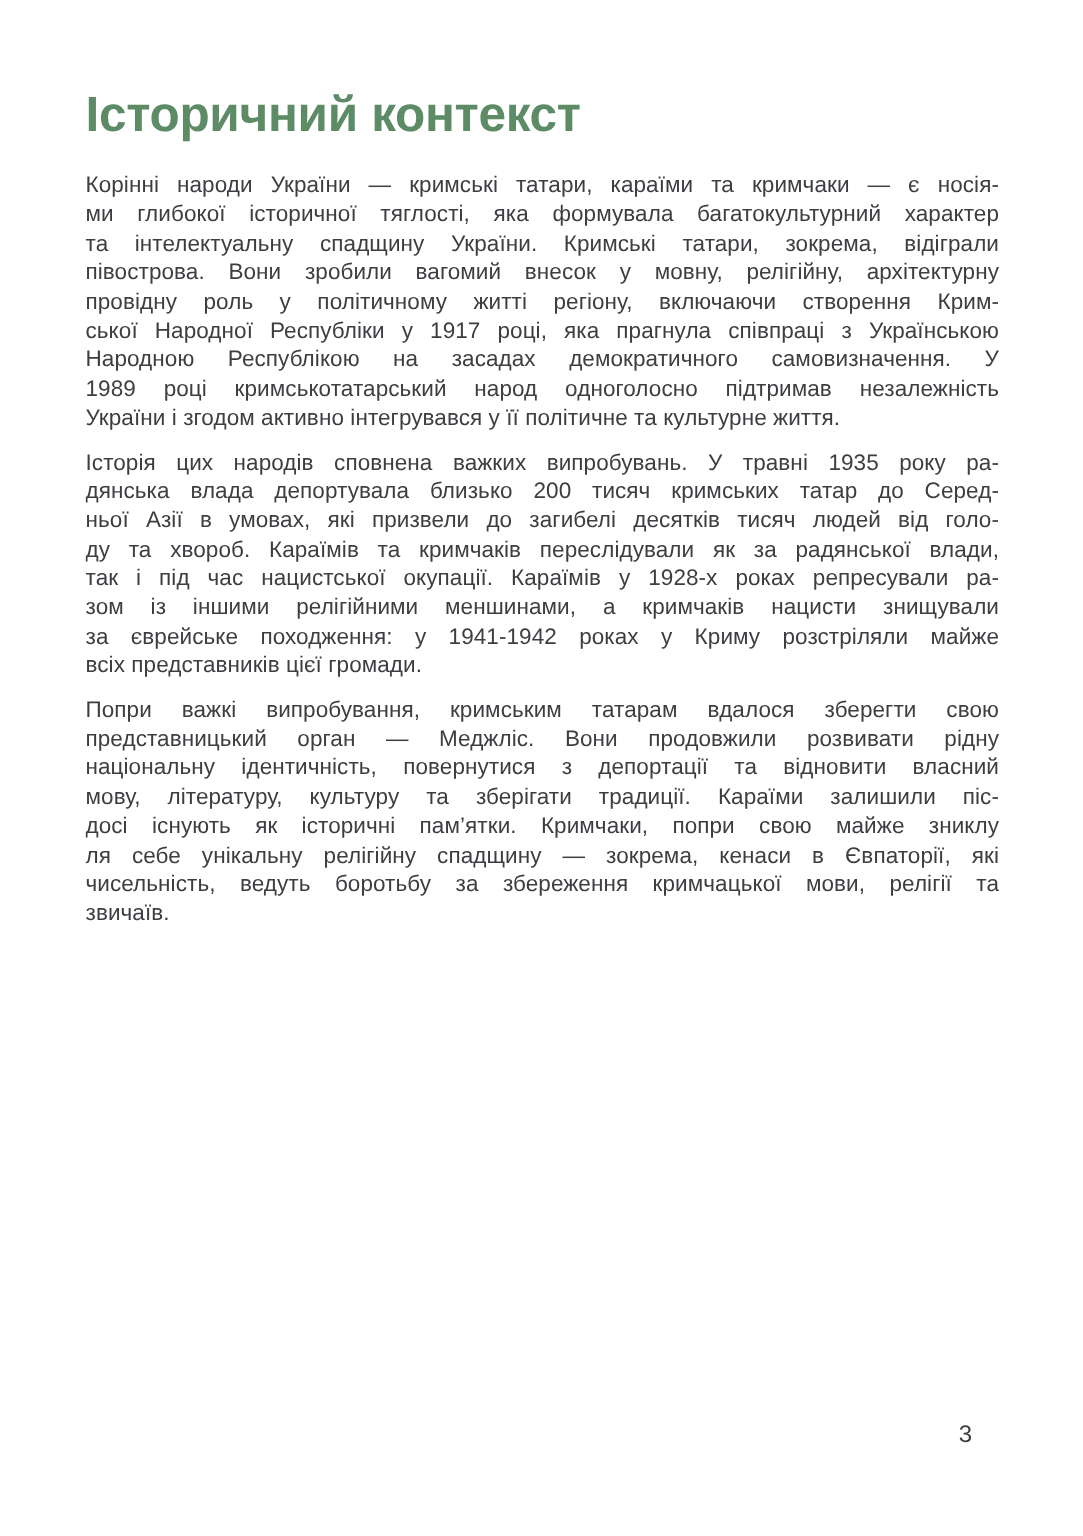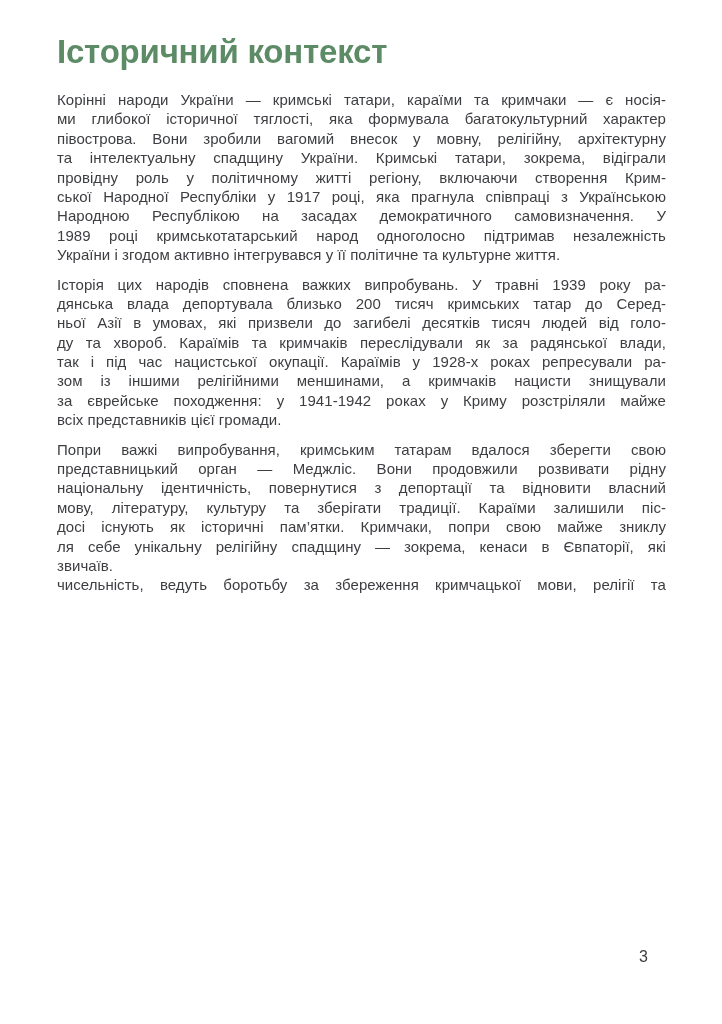--- a/index.html
+++ b/index.html
@@ -11,21 +11,21 @@
     width: 722px;
     height: 1024px;
     font-family: "Liberation Sans", "DejaVu Sans", sans-serif;
     -webkit-font-smoothing: antialiased;
   }
   .page {
     position: relative;
     width: 704px;
     height: 1024px;
     box-sizing: border-box;
-    padding: 32px 56px 0 57px;
+    padding: 56px 56px 0 57px;
     background: var(--bg, #ffffff);
     overflow: hidden;
   }
   .title {
     margin: 0 0 18px 0;
     font-size: 33px;
     line-height: 40px;
     font-weight: bold;
     letter-spacing: -0.2px;
     color: var(--title-color, #5c8b66);
@@ -61,44 +61,44 @@
 </head>
 <body>
 
 <div class="page">
   <h1 class="title">Історичний контекст</h1>
 
   <div class="content" id="paragraphs">
       <div class="paragraph">
         <div class="line">Корінні народи України — кримські татари, караїми та кримчаки — є носія-</div>
         <div class="line">ми глибокої історичної тяглості, яка формувала багатокультурний характер</div>
+        <div class="line">та інтелектуальну спадщину України. Кримські татари, зокрема, відіграли</div>
         <div class="line">півострова. Вони зробили вагомий внесок у мовну, релігійну, архітектурну</div>
-        <div class="line">та інтелектуальну спадщину України. Кримські татари, зокрема, відіграли</div>
         <div class="line">провідну роль у політичному житті регіону, включаючи створення Крим-</div>
         <div class="line">ської Народної Республіки у 1917 році, яка прагнула співпраці з Українською</div>
         <div class="line">Народною Республікою на засадах демократичного самовизначення. У</div>
         <div class="line">1989 році кримськотатарський народ одноголосно підтримав незалежність</div>
         <div class="line last">України і згодом активно інтегрувався у її політичне та культурне життя.</div>
       </div>
       <div class="paragraph">
-        <div class="line">Історія цих народів сповнена важких випробувань. У травні 1939 року ра-</div>
+        <div class="line">Історія цих народів сповнена важких випробувань. У травні 1935 року ра-</div>
         <div class="line">дянська влада депортувала близько 200 тисяч кримських татар до Серед-</div>
         <div class="line">ньої Азії в умовах, які призвели до загибелі десятків тисяч людей від голо-</div>
         <div class="line">ду та хвороб. Караїмів та кримчаків переслідували як за радянської влади,</div>
         <div class="line">так і під час нацистської окупації. Караїмів у 1928-х роках репресували ра-</div>
         <div class="line">зом із іншими релігійними меншинами, а кримчаків нацисти знищували</div>
         <div class="line">за єврейське походження: у 1941-1942 роках у Криму розстріляли майже</div>
         <div class="line last">всіх представників цієї громади.</div>
       </div>
       <div class="paragraph">
         <div class="line">Попри важкі випробування, кримським татарам вдалося зберегти свою</div>
         <div class="line">представницький орган — Меджліс. Вони продовжили розвивати рідну</div>
         <div class="line">національну ідентичність, повернутися з депортації та відновити власний</div>
         <div class="line">мову, літературу, культуру та зберігати традиції. Караїми залишили піс-</div>
         <div class="line">досі існують як історичні пам’ятки. Кримчаки, попри свою майже зниклу</div>
         <div class="line">ля себе унікальну релігійну спадщину — зокрема, кенаси в Євпаторії, які</div>
+        <div class="line">чисельність, ведуть боротьбу за збереження кримчацької мови, релігії та</div>
         <div class="line last">звичаїв.</div>
-        <div class="line">чисельність, ведуть боротьбу за збереження кримчацької мови, релігії та</div>
       </div>
     </div>
 
   <div class="page-number">3</div>
 </div>
 
 </body></html>

